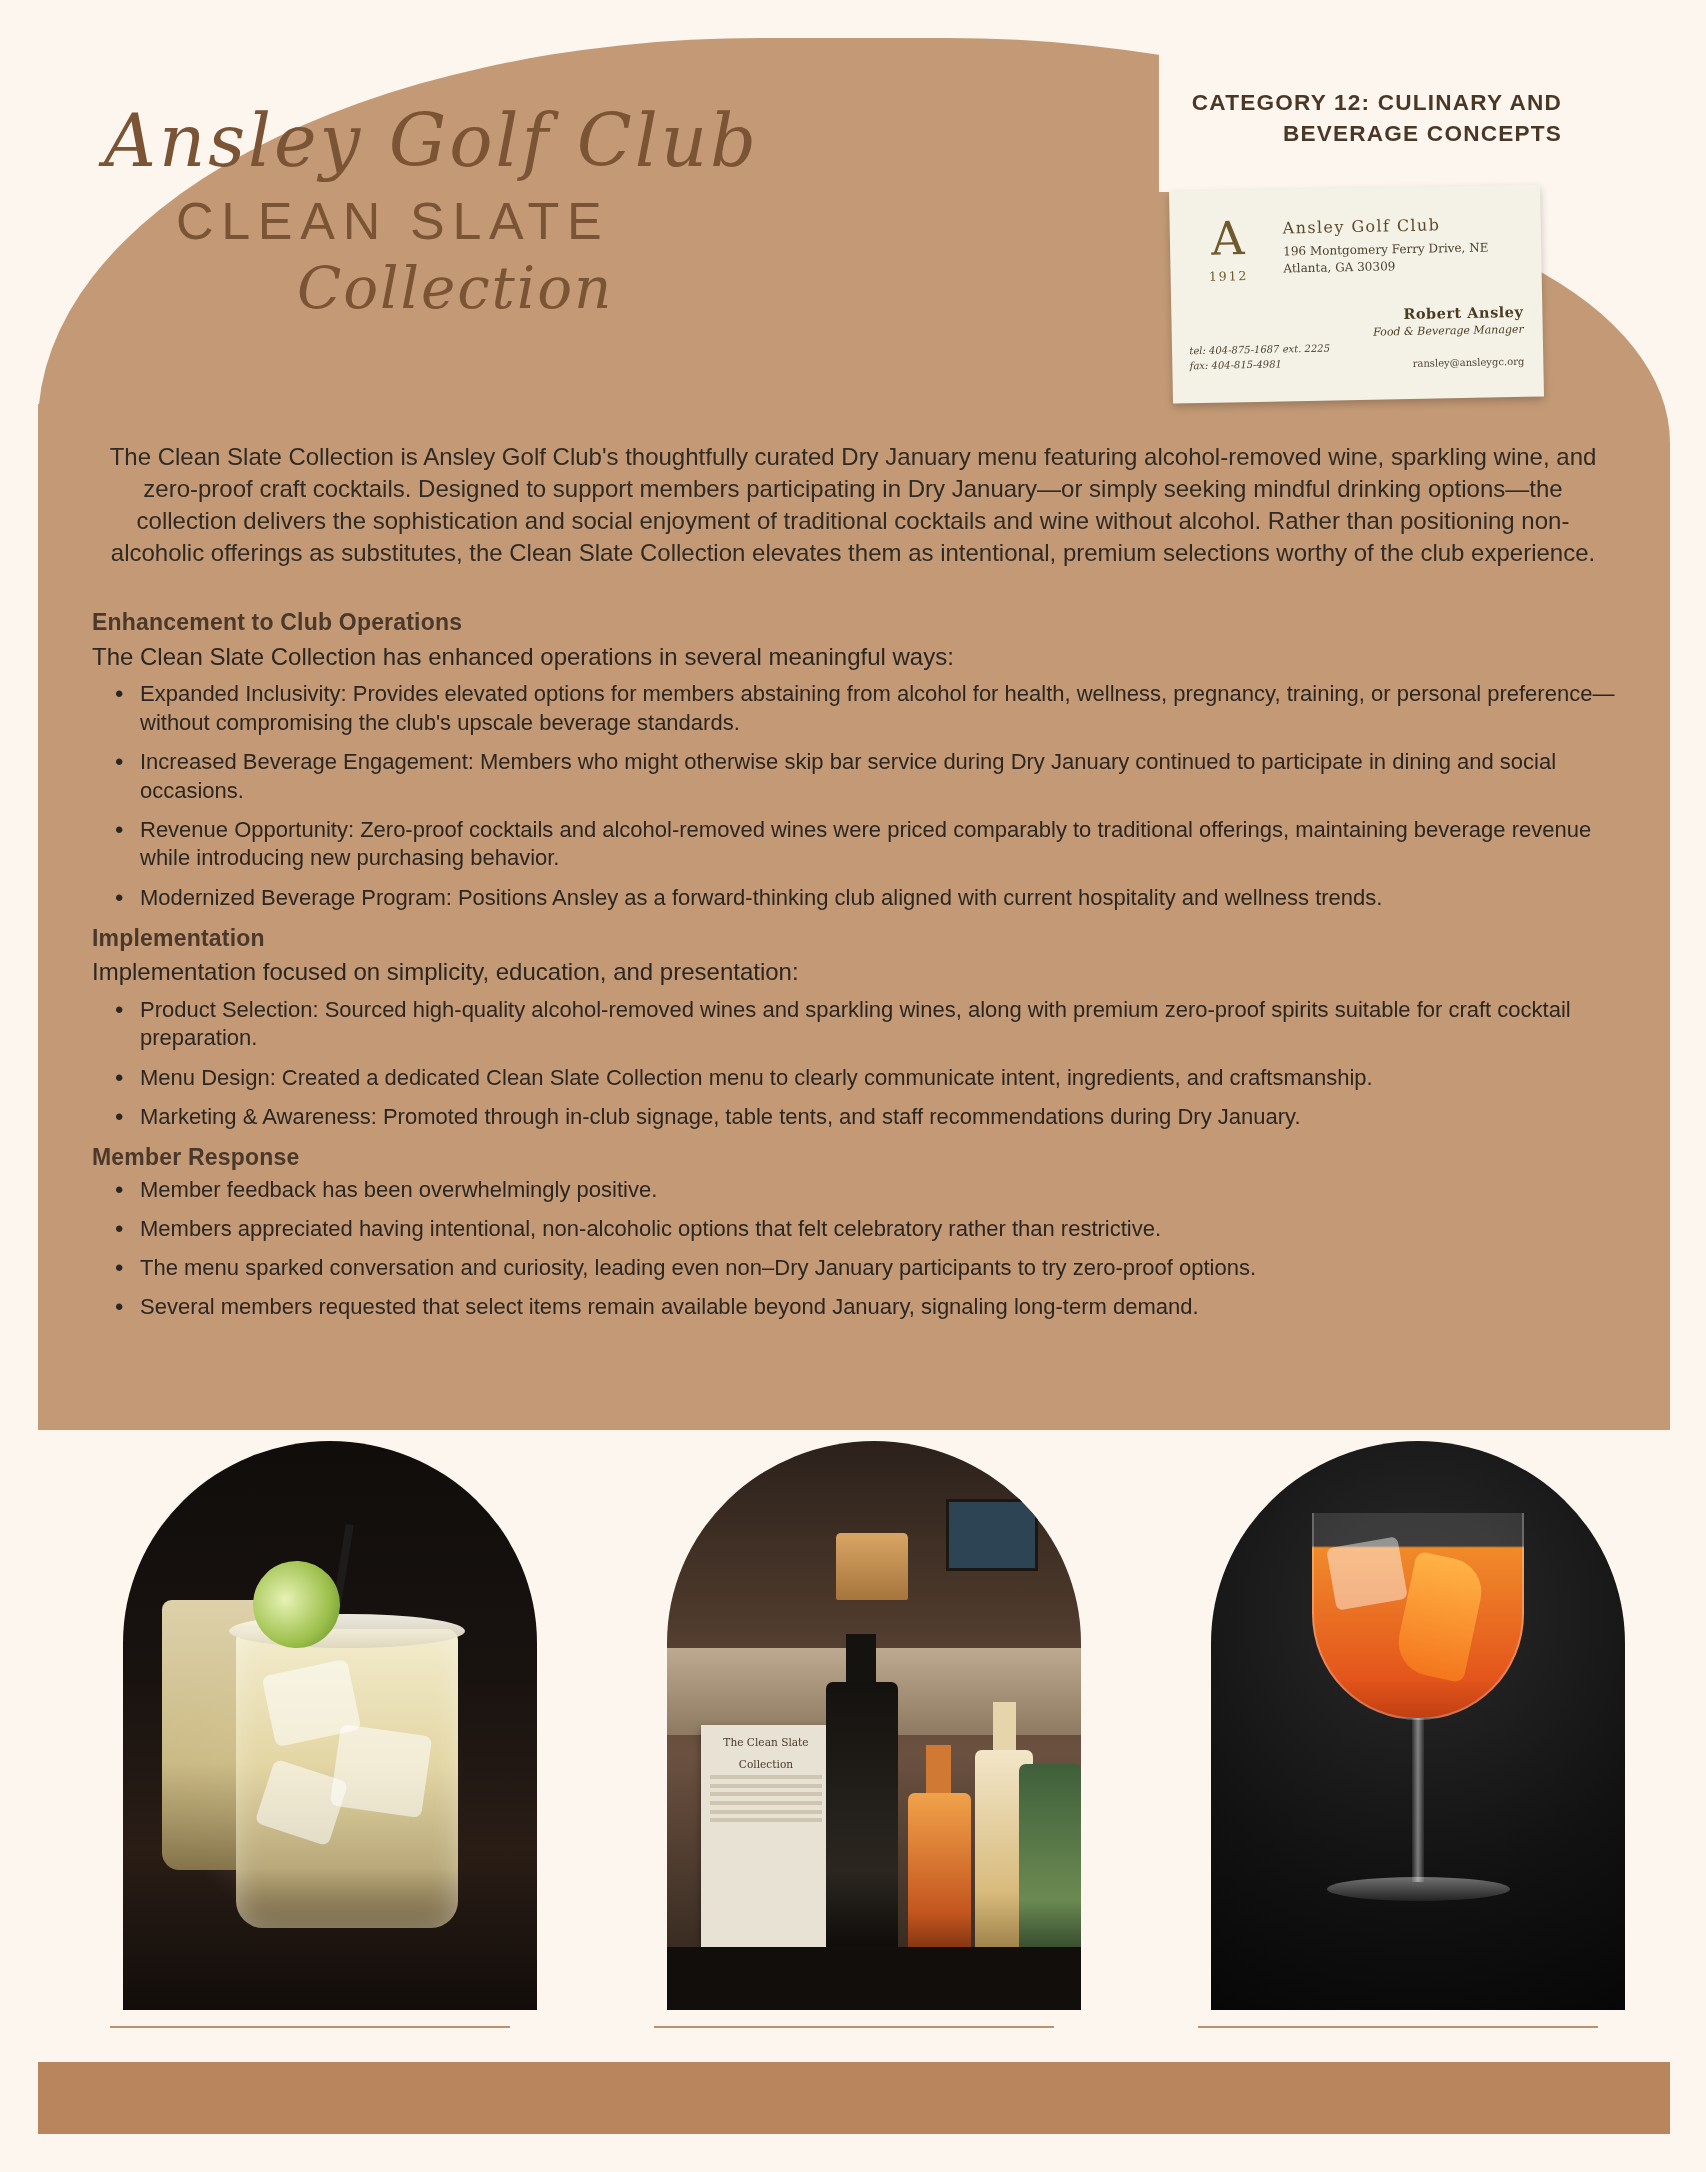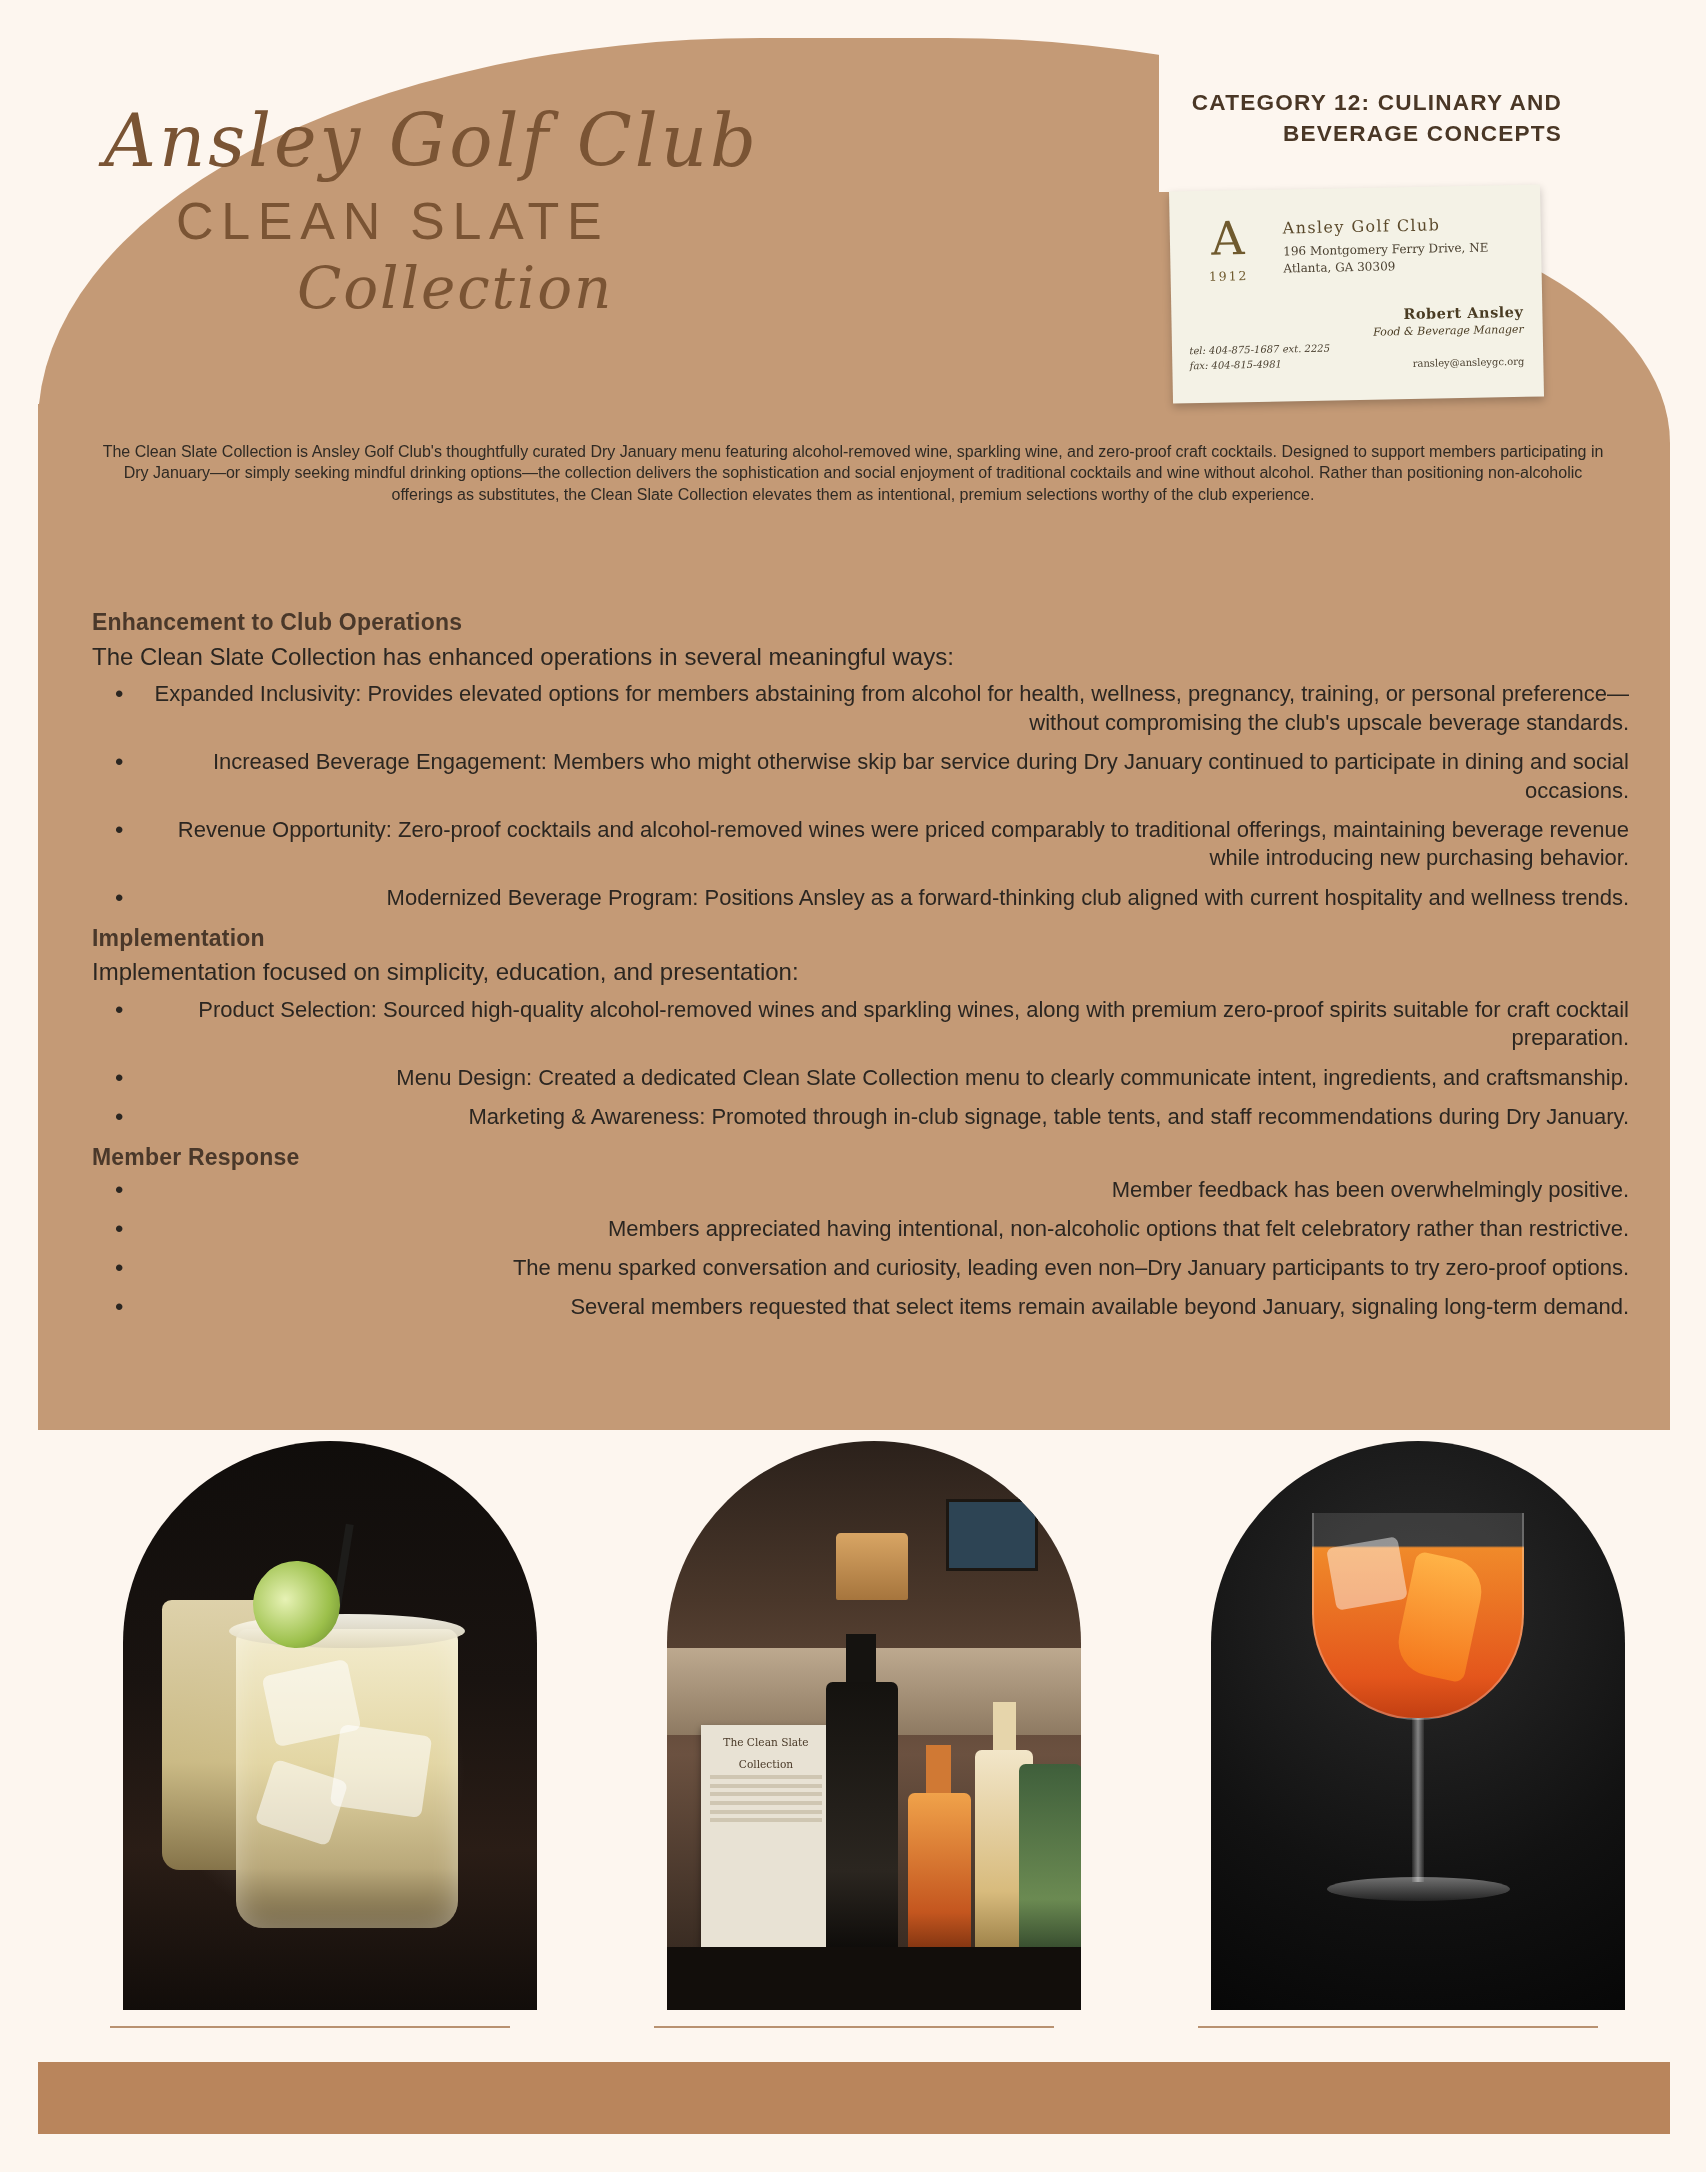--- a/index.html
+++ b/index.html
@@ -197,21 +197,21 @@
     color: #4c4232;
   }
 
   
   .intro {
     position: absolute;
     left: 99px;
     top: 441px;
     width: 1508px;
     text-align: center;
-    font-size: 16px;
+    font-size: 24px;
     line-height: 1.34;
     color: #2f2a24;
     z-index: 6;
   }
 
   .content {
     position: absolute;
     left: 92px;
     top: 609px;
     width: 1537px;
@@ -235,21 +235,20 @@
     list-style: none;
     margin: 0 0 12.5px 0;
     padding: 0;
   }
   ul.bullets li {
     position: relative;
     padding-left: 48px;
     font-size: 22px;
     line-height: 1.3;
     margin-bottom: 10.6px;
-    text-align: right;
   }
   ul.bullets li::before {
     content: "•";
     position: absolute;
     left: 23px;
     top: -1.9px;
     font-size: 24px;
     color: #2b2621;
   }
 

